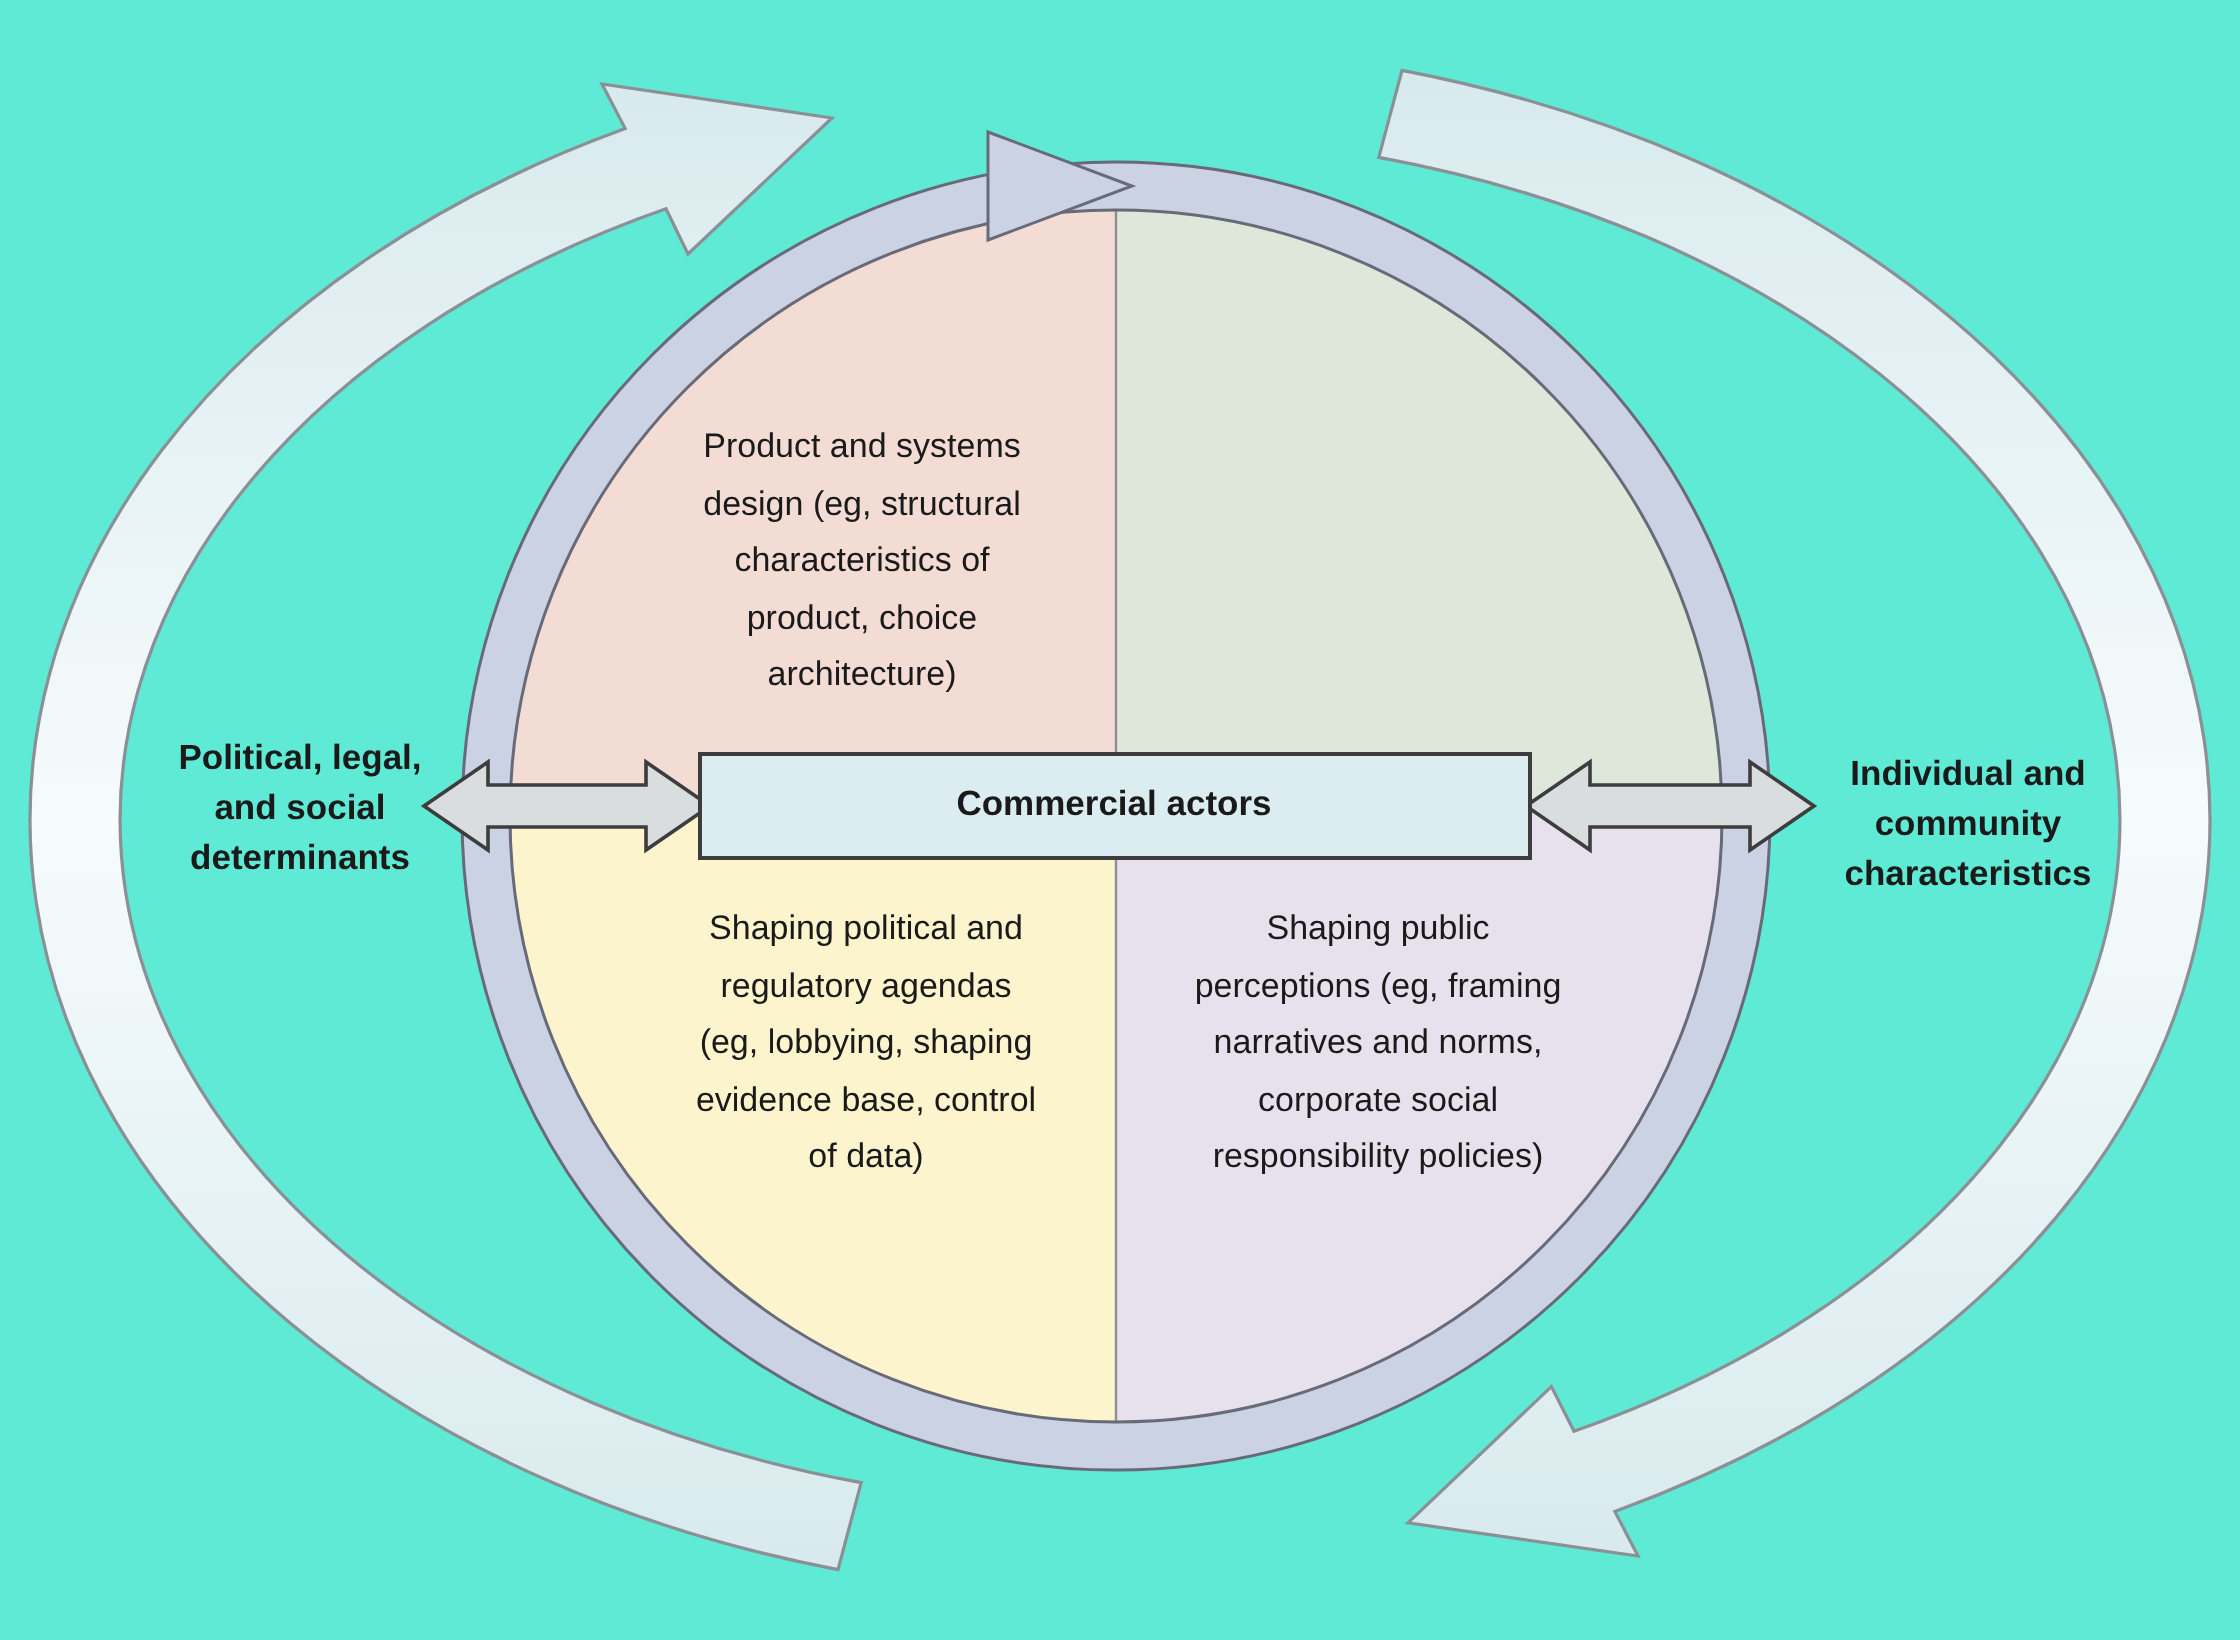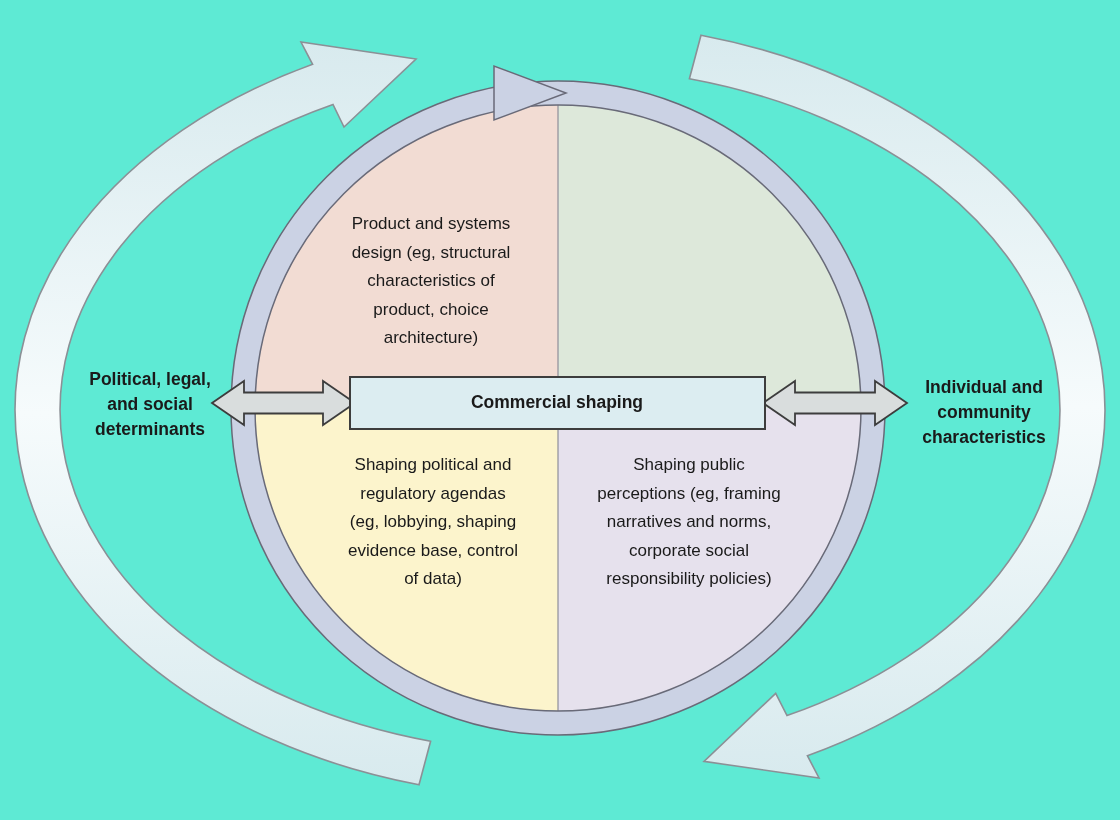--- a/index.html
+++ b/index.html
@@ -82,21 +82,21 @@
 regulatory agendas
 (eg, lobbying, shaping
 evidence base, control
 of data)</div>
   <div class="txt qtext" style="left:689px; top:522px;">Shaping public
 perceptions (eg, framing
 narratives and norms,
 corporate social
 responsibility policies)</div>
 
-  <div class="txt blabel" style="left:557px; top:402px;">Commercial shaping</div>
+  <div class="txt blabel" style="left:557px; top:402px;">Commercial actors</div>
 
   <div class="txt slabel" style="left:150px; top:404px;">Political, legal,
 and social
 determinants</div>
   <div class="txt slabel" style="left:984px; top:412px;">Individual and
 community
 characteristics</div>
 
 </div>
 

